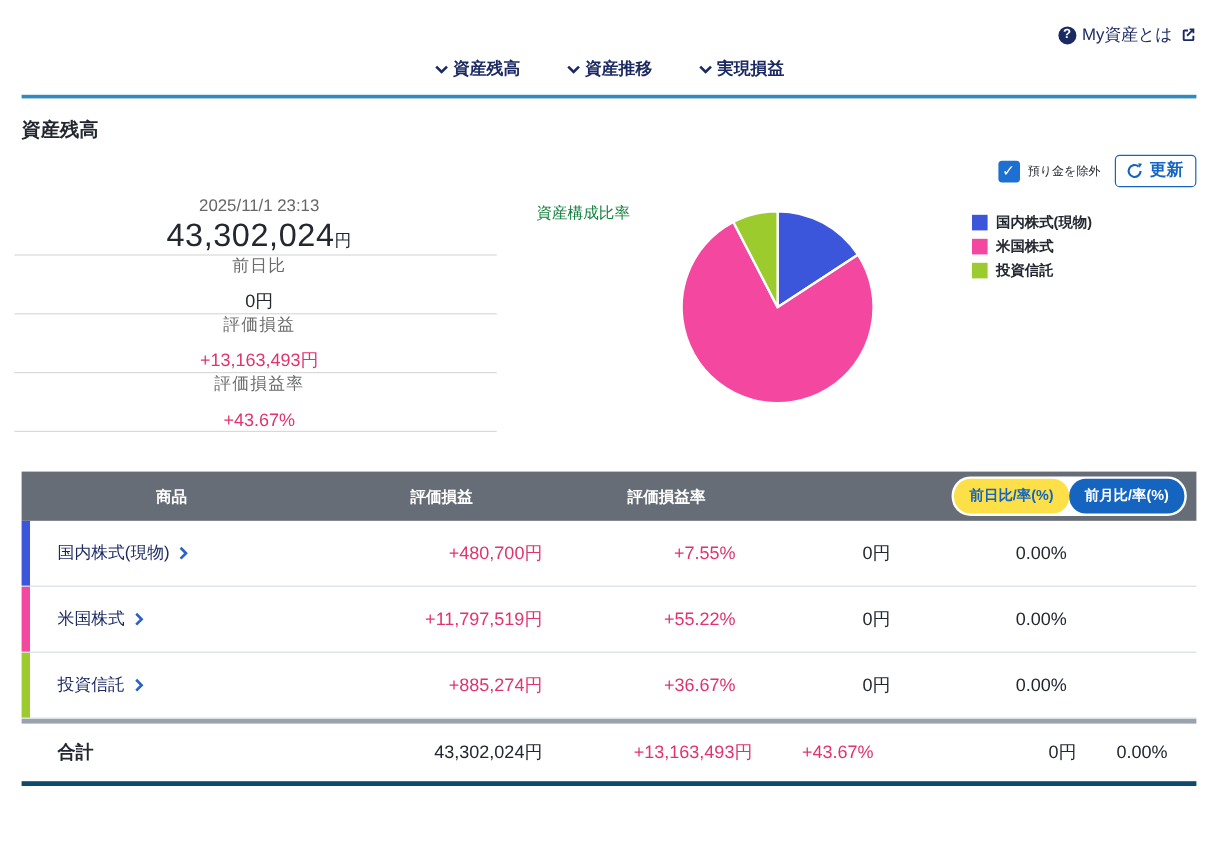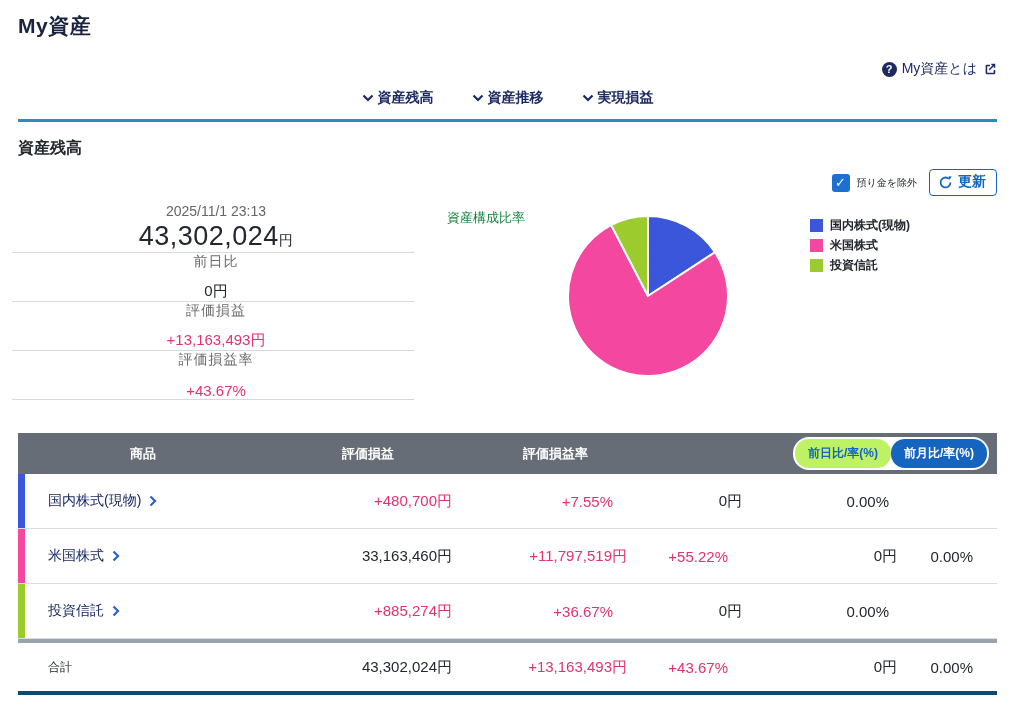--- a/index.html
+++ b/index.html
@@ -54,42 +54,41 @@
   .legend-label { font-size:12px; font-weight:bold; color:#23272f; }
 
   
   .asset-table { margin-top:12px; width:979px; border-bottom:4px solid #0c4a6e; }
   .tgrid { display:grid; grid-template-columns:250px 200px 175px 115px 155px 84px; align-items:center; }
   .thead { background:#666d76; height:41px; color:#fff; font-size:13px; font-weight:bold; }
   .thead .th { text-align:center; }
   .toggle-cell { grid-column:5 / span 2; display:flex; justify-content:flex-end; padding-right:8px; }
   .toggle { background:#fff; border-radius:16px; padding:2px; display:flex; }
   .toggle-opt { border-radius:14px; font-size:12px; font-weight:bold; padding:6px 13px; cursor:pointer; white-space:nowrap; }
-  .toggle-opt.off { background:#bef264; color:#1565c0; }
+  .toggle-opt.off { background:#fde047; color:#1565c0; }
   .toggle-opt.on { background:#1565c0; color:#fff; }
 
   .trow { height:55px; border-bottom:1px solid #d9dde2; position:relative; }
   .row-bar { position:absolute; left:0; top:0; width:7px; height:100%; }
   .name-cell { padding-left:30px; display:flex; align-items:center; gap:8px; }
   .name-link { color:#1b2a63; font-size:14px; text-decoration:none; display:flex; align-items:center; gap:8px; cursor:pointer; }
   .num { text-align:right; font-size:15px; color:#23272f; padding-right:16px; }
   .num.rate { padding-right:30px; }
   .num.last { padding-right:24px; }
   .num.positive { color:#e0336f; }
 
   .total-sep { height:4px; background:#9aa2ae; }
   .trow.total { height:48px; border-bottom:none; }
-  .total-name { padding-left:30px; font-size:12px; font-weight:normal; color:#23272f; }
+  .total-name { padding-left:30px; font-size:15px; font-weight:bold; color:#23272f; }
 </style>
 </head>
 <body>
 
 <div class="page">
 
-  <h1 class="page-title">My資産</h1>
 
   <div class="help-row">
     <a class="help-link">
       <span class="q-icon">?</span>
       <span>My資産とは</span>
       <svg class="ext-icon" width="14" height="14" viewBox="0 0 16 16">
         <path d="M3 4.5A1.5 1.5 0 0 1 4.5 3H8v1.8H4.8v7.4h7.4V9H14v3.5a1.5 1.5 0 0 1-1.5 1.5h-8A1.5 1.5 0 0 1 3 12.5v-8z" fill="#1b2a63"></path>
         <path d="M9.5 2H14v4.5h-1.7V4.9l-4.6 4.6-1.2-1.2 4.6-4.6H9.5V2z" fill="#1b2a63"></path>
       </svg>
     </a>
@@ -214,21 +213,20 @@
     <div class="tgrid trow">
       <span class="row-bar" style="background: rgb(244, 71, 159);"></span>
       <div class="name-cell">
         <a class="name-link">
           <span>米国株式</span>
           <svg width="8" height="12" viewBox="0 0 8 12">
               <polyline points="1.5,1.5 6,6 1.5,10.5" fill="none" stroke="#2a62c9" stroke-width="2.2"></polyline>
             </svg>
         </a>
       </div>
-      <div class="num">33,163,460円</div>
       <div class="num positive">+11,797,519円</div>
       <div class="num positive rate">+55.22%</div>
       <div class="num">0円</div>
       <div class="num last">0.00%</div>
     </div>
 
     <div class="tgrid trow">
       <span class="row-bar" style="background: rgb(156, 203, 45);"></span>
       <div class="name-cell">
         <a class="name-link">

